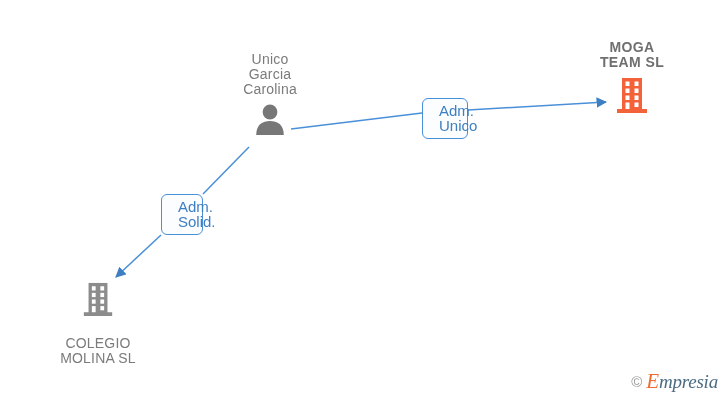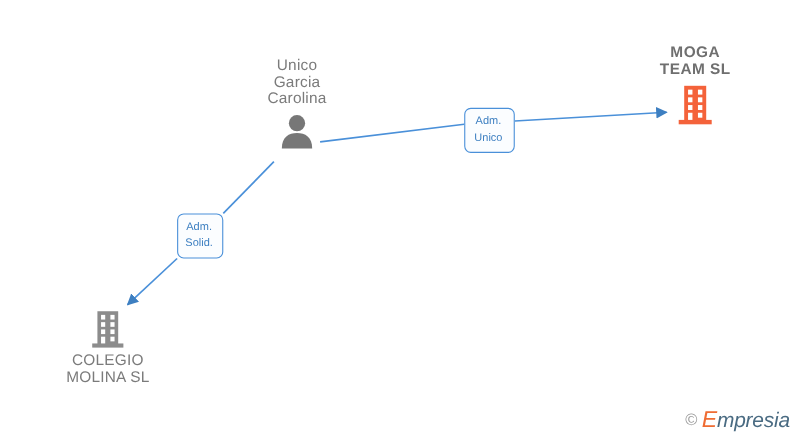--- a/index.html
+++ b/index.html
@@ -31,51 +31,51 @@
   #node-person{left:210px;top:52px;width:120px;}
   #node-person .icon-wrap{height:38px;margin-top:3px;}
 
   
   #node-moga{left:572px;top:40px;width:120px;}
   #node-moga .icon-wrap{height:42px;margin-top:4px;}
 
   
   #node-colegio{left:38px;top:278px;width:120px;}
   #node-colegio .icon-wrap{height:42px;}
-  #node-colegio .node-label{margin-top:0;}
+  #node-colegio .node-label{margin-top:16px;}
 
   
   .edge-label{
     position:absolute;
     border:1.4px solid #4a90d9;
     border-radius:6px;
     background:#fbfdff;
     color:#3d7fc1;
-    font-size:10px;
+    font-size:15px;
     line-height:15px;
     text-align:center;
-    padding:4px 6px 5px 4px;
+    padding:4px 6px 5px 16px;
     white-space:pre-line;
     user-select:none;
     box-sizing:border-box;
   }
   #label-adm-unico{left:422px;top:98px;width:46px;}
   #label-adm-solid{left:161px;top:194px;width:42px;}
 
   
   #watermark{
     position:absolute;right:10px;bottom:8px;
     display:flex;align-items:center;gap:4px;
     user-select:none;
   }
   #watermark .wm-c{
     font-size:15px;color:#9a9a9a;line-height:1;
   }
   #watermark .wm-text{
-    font-family:Liberation Sans, sans-serif;
+    font-family:Liberation Serif, serif;
     font-style:italic;
     font-size:19px;
     line-height:1;
     color:#4a6b82;
     letter-spacing:-.2px;
     text-align:right;
   }
   #watermark .wm-text .wm-e{color:#ef6c33;font-size:21px;}
 </style>
 </head>

